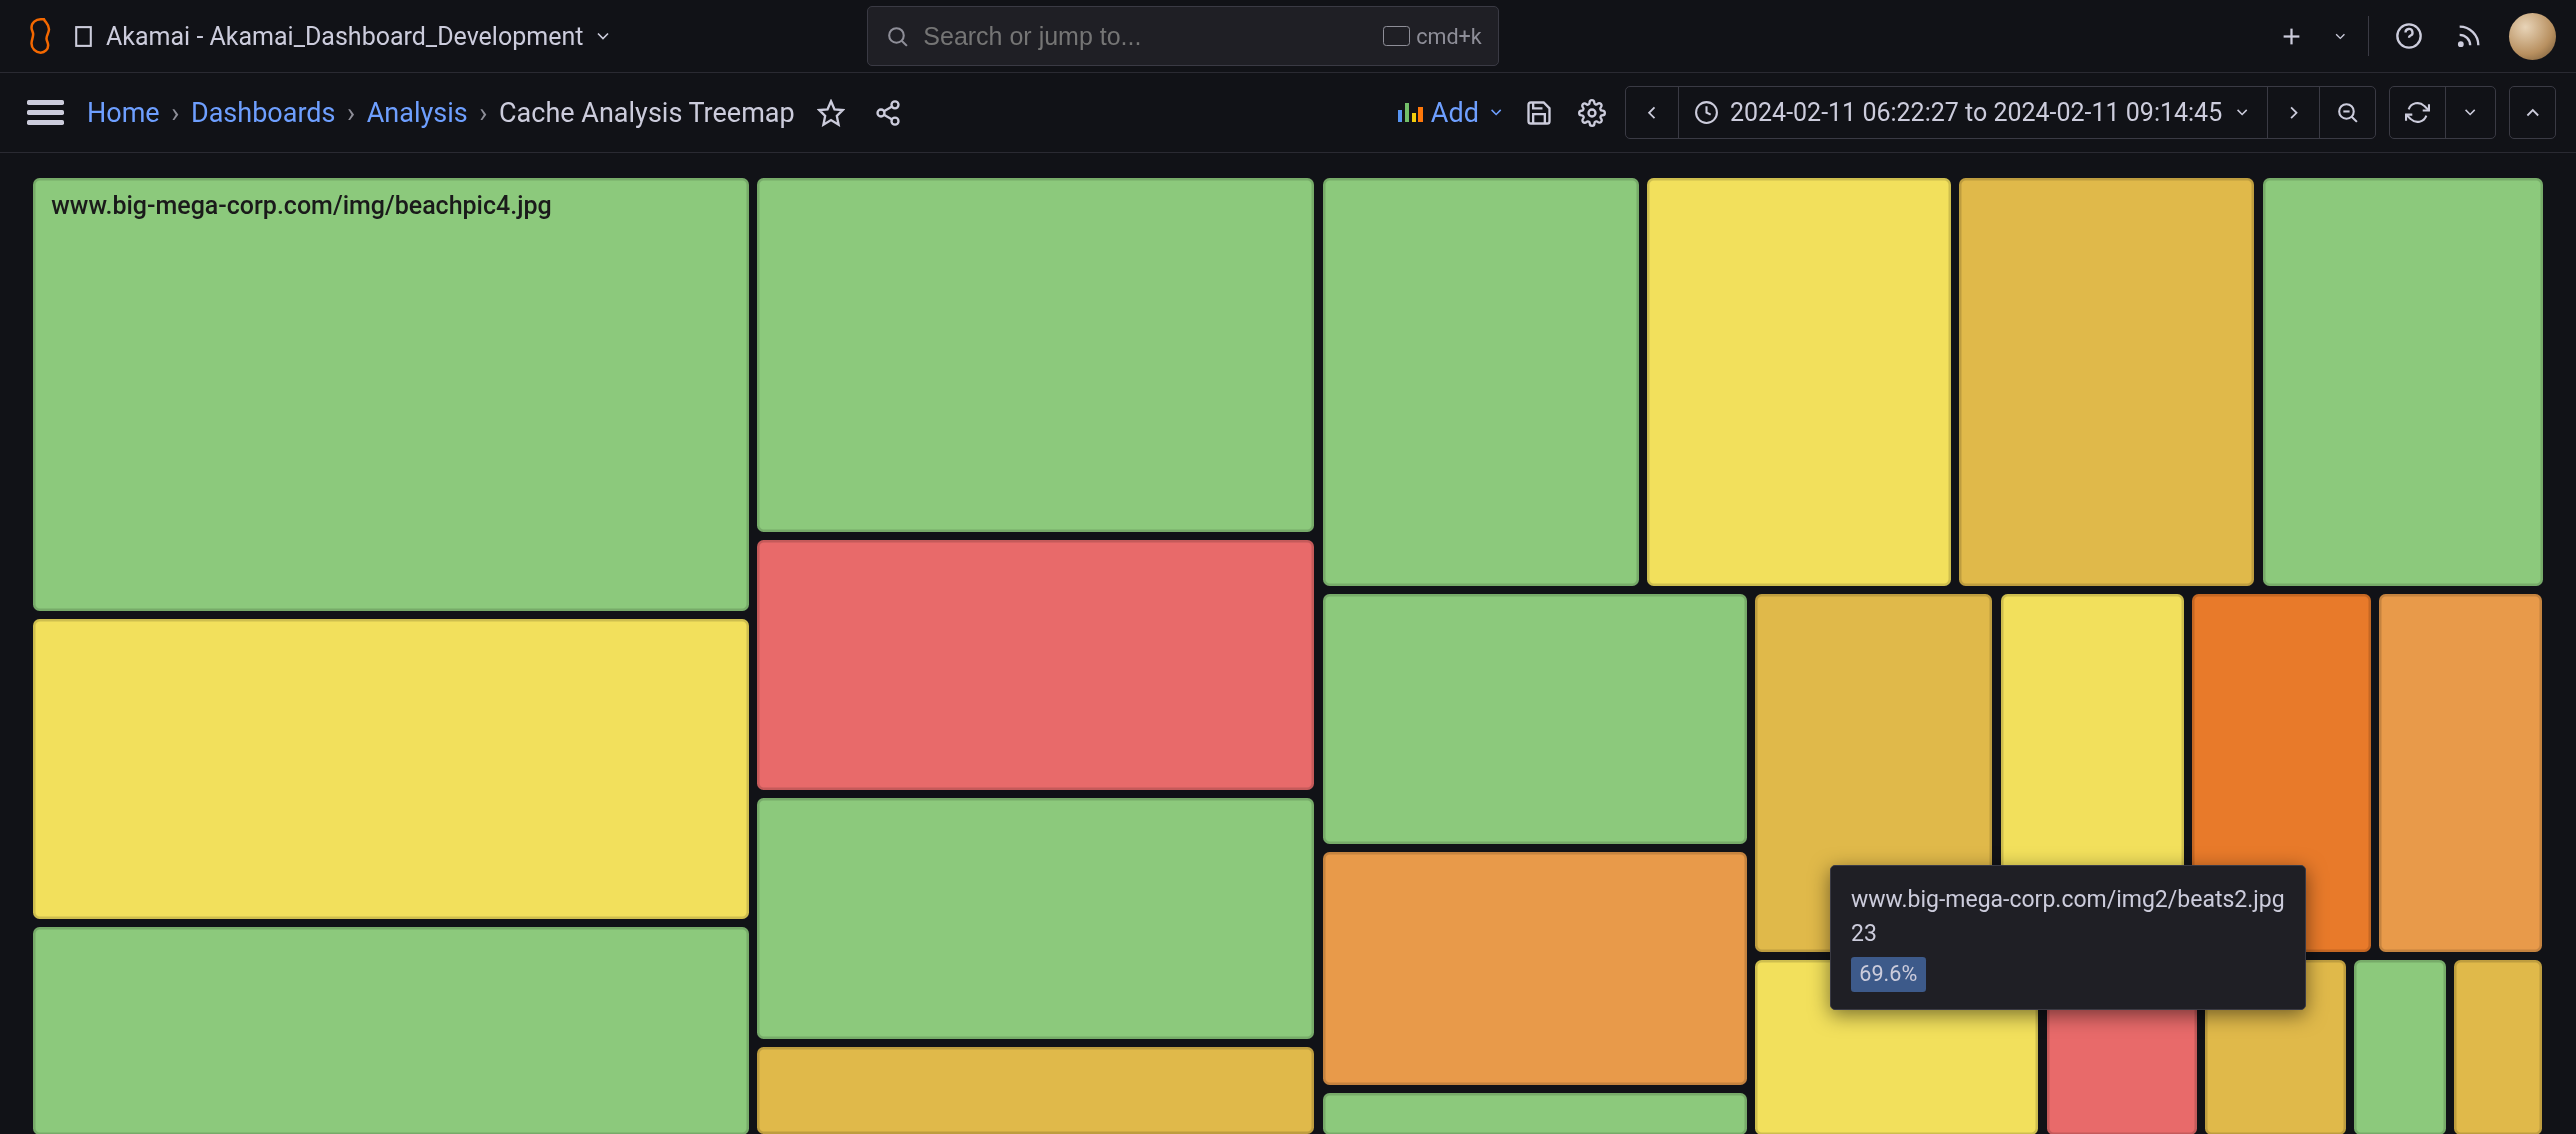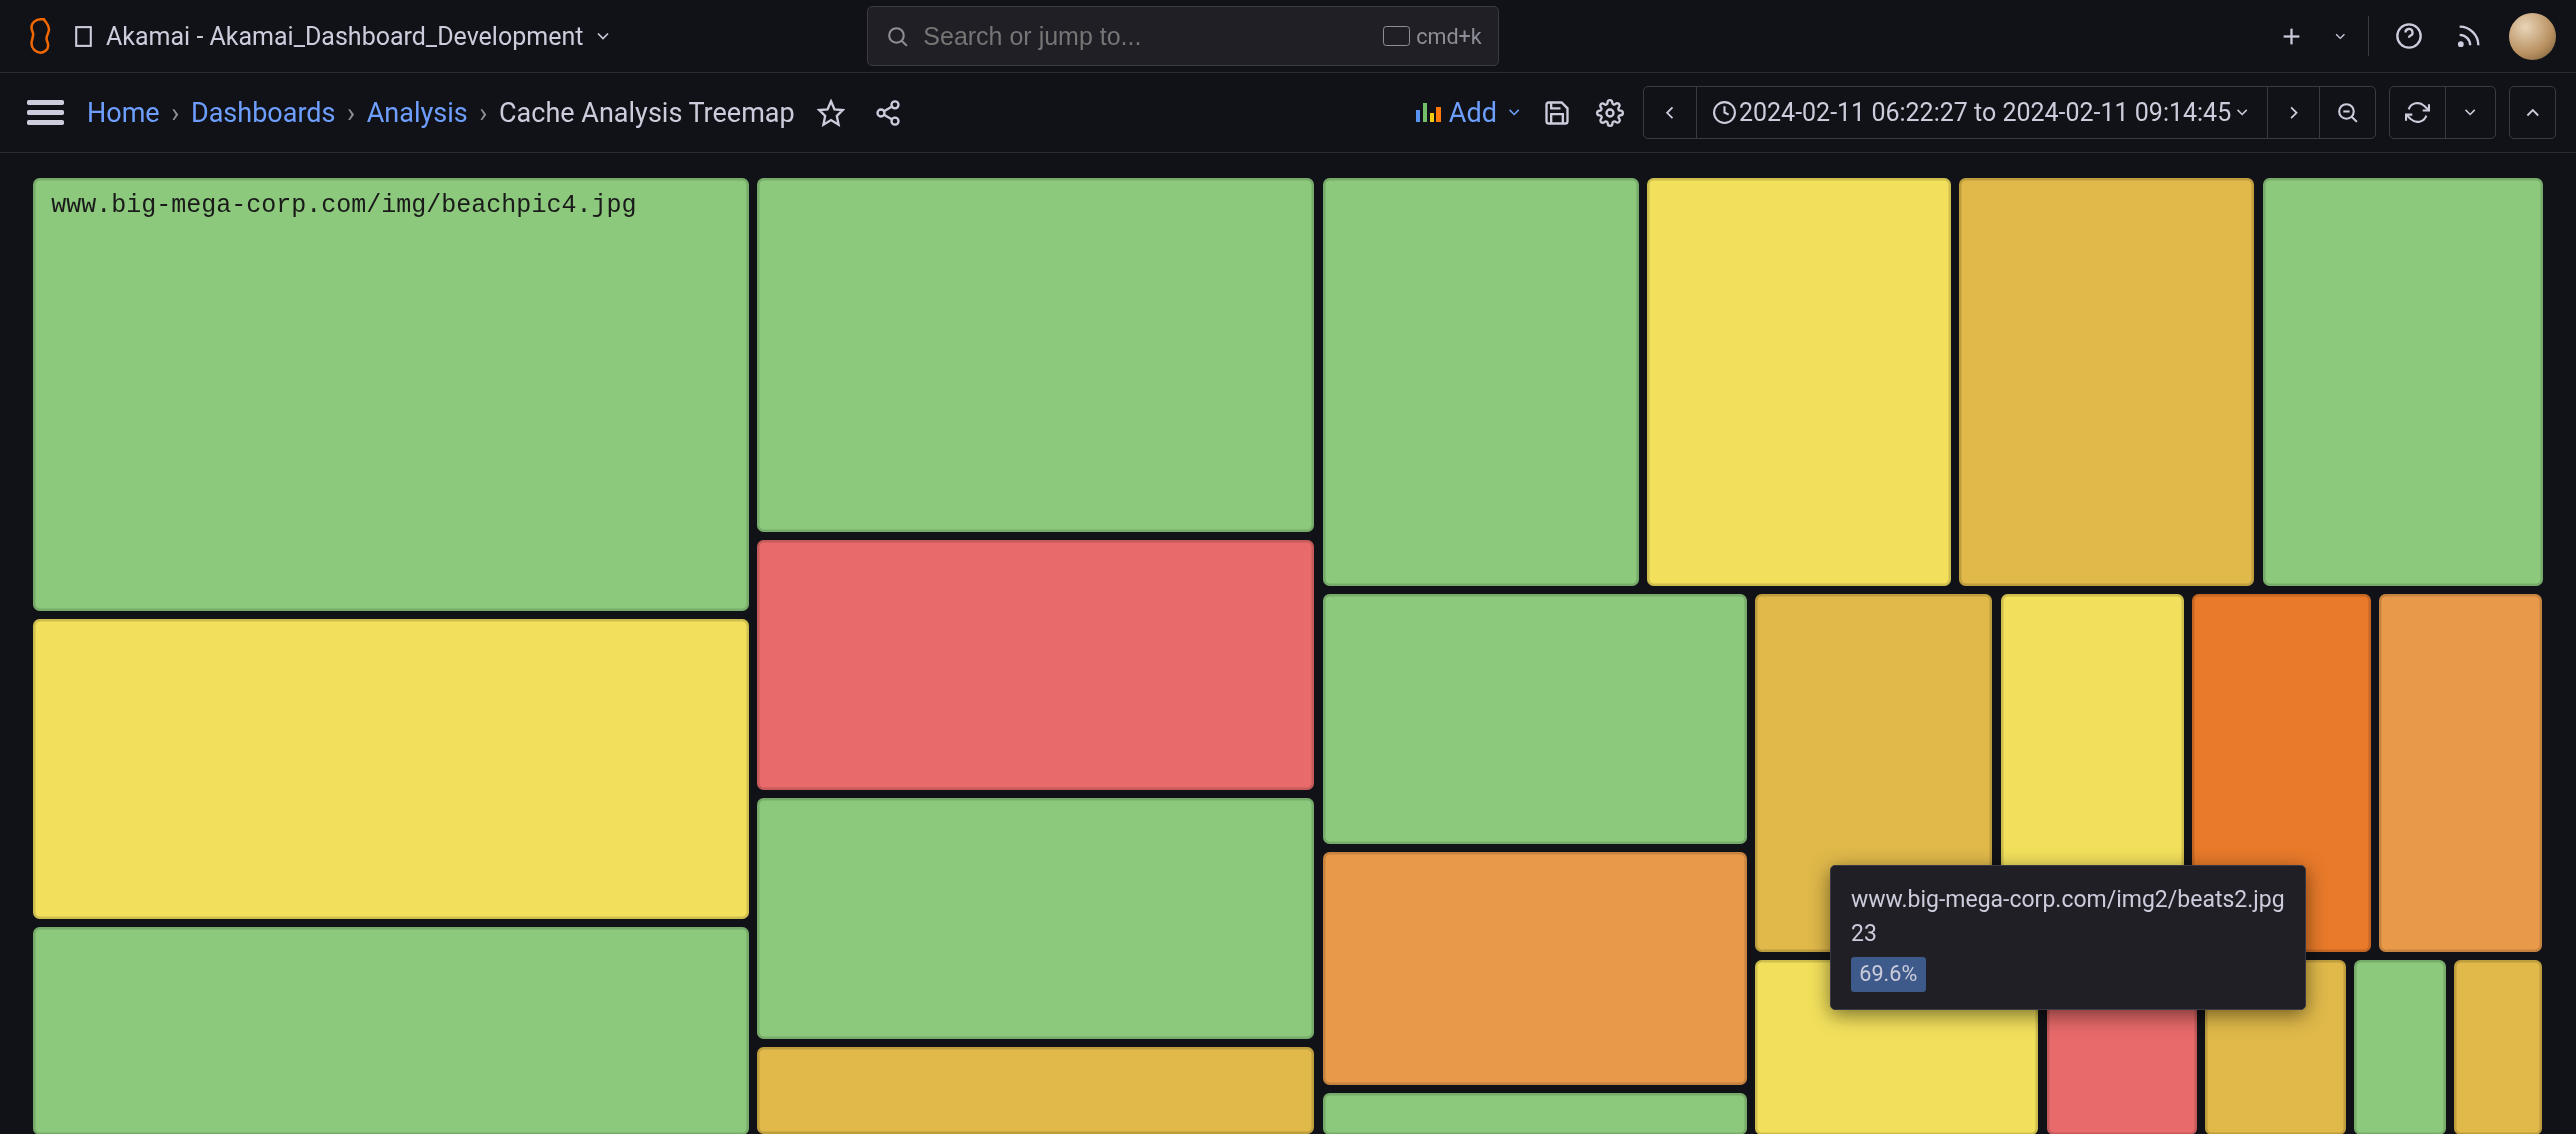--- a/index.html
+++ b/index.html
@@ -93,41 +93,40 @@
 .bars-ico span:nth-child(4){width:4.2px;height:15px;background:#ff780a;}
 .toolbar-right { margin-left:auto; display:flex; align-items:center; gap:13.3px; }
 .time-group {
   display:flex; align-items:center;
   border:0.8px solid #3a3a44;
   border-radius:5px;
   height:53px;
 }
 .tg-seg {
   padding:0 15px; height:100%;
-  display:flex; align-items:center; gap:2px;
+  display:flex; align-items:center; gap:11px;
   border-right:0.8px solid #3a3a44;
   cursor:pointer;
 }
 .tg-seg:last-child{border-right:none;}
 .tg-main { font-size:25px; white-space:nowrap; }
 
 .panel-area {
   position:relative;
   padding:25px 33px;
 }
 .treemap {
   position:relative;
   width:2509px;
   height:957px;
 }
 .cell {
   position:absolute;
   border-radius:6.7px;
   box-shadow:inset 0 0 0 2.5px rgba(0,0,0,0.15);
-  font-family:Liberation Mono, monospace;
 }
 .cell-label {
   padding:13.3px 18.3px;
   font-size:25px;
   color:#1a1a1a;
   font-weight:500;
 }
 .c-green{background:#8cc97c;}
 .c-yellow{background:#f2e05c;}
 .c-gold{background:#e0b94a;}

